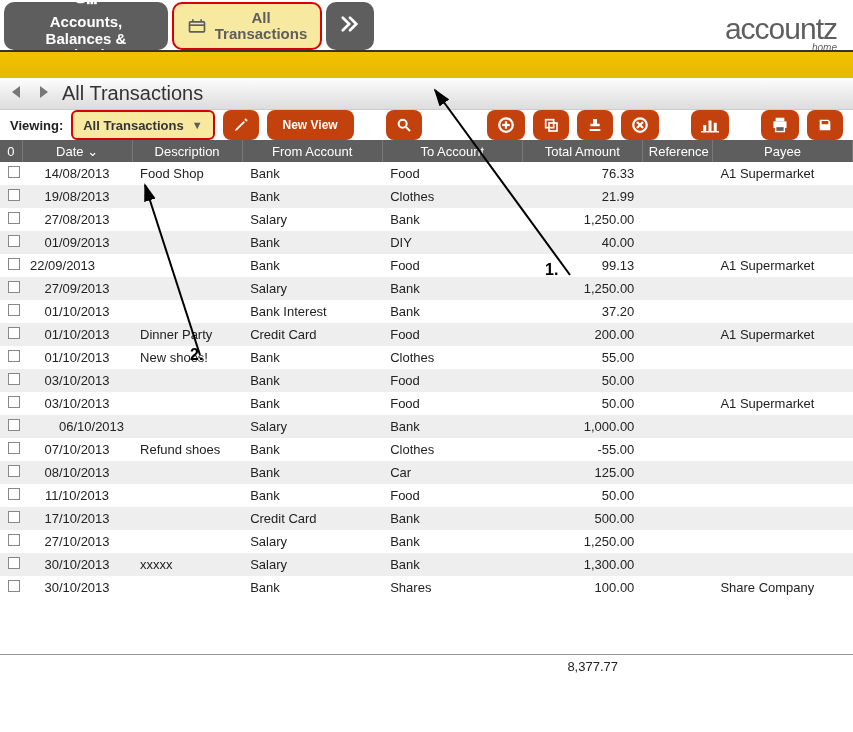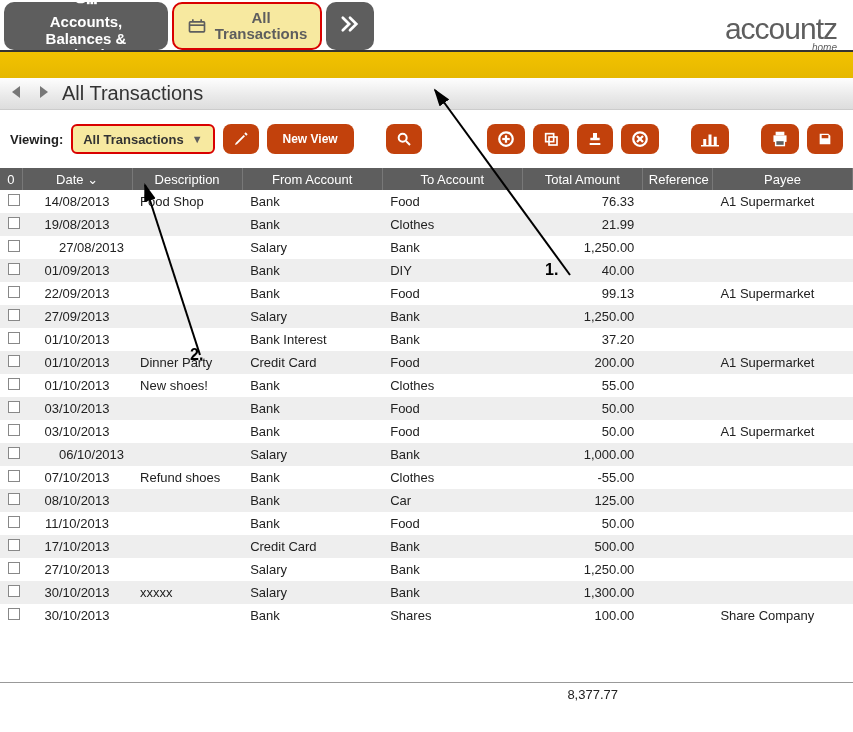--- a/index.html
+++ b/index.html
@@ -71,21 +71,21 @@
     height: 32px;
     border-bottom: 1px solid #ccc;
   }
   .nav-arrow { color: #777; font-size: 18px; cursor: pointer; }
   .page-title { font-size: 20px; font-weight: 400; color: #333; }
 
   .toolbar {
     display: flex;
     align-items: center;
     gap: 8px;
-    padding: 14px 10px;
+    padding: 0 10px;
     background: #fff;
   }
   .viewing-label { font-size: 13px; font-weight: 600; color: #222; }
   .view-drop {
     display: flex;
     align-items: center;
     gap: 8px;
     border: 2px solid #d90000;
     background: #f7e9a0;
     color: #333;
@@ -363,41 +363,41 @@
         <td style="text-align:center">19/08/2013</td>
         <td></td>
         <td>Bank</td>
         <td>Clothes</td>
         <td class="amt">21.99</td>
         <td></td>
         <td></td>
       </tr>
       <tr>
         <td style="text-align:center"><span class="chk"></span></td>
-        <td style="text-align:right">27/08/2013</td>
+        <td style="text-align:center">27/08/2013</td>
         <td></td>
         <td>Salary</td>
         <td>Bank</td>
         <td class="amt">1,250.00</td>
         <td></td>
         <td></td>
       </tr>
       <tr>
         <td style="text-align:center"><span class="chk"></span></td>
         <td style="text-align:center">01/09/2013</td>
         <td></td>
         <td>Bank</td>
         <td>DIY</td>
         <td class="amt">40.00</td>
         <td></td>
         <td></td>
       </tr>
       <tr>
         <td style="text-align:center"><span class="chk"></span></td>
-        <td style="text-align:center">22/09/2013</td>
+        <td style="text-align:left">22/09/2013</td>
         <td></td>
         <td>Bank</td>
         <td>Food</td>
         <td class="amt">99.13</td>
         <td></td>
         <td>A1 Supermarket</td>
       </tr>
       <tr>
         <td style="text-align:center"><span class="chk"></span></td>
         <td style="text-align:center">27/09/2013</td>

